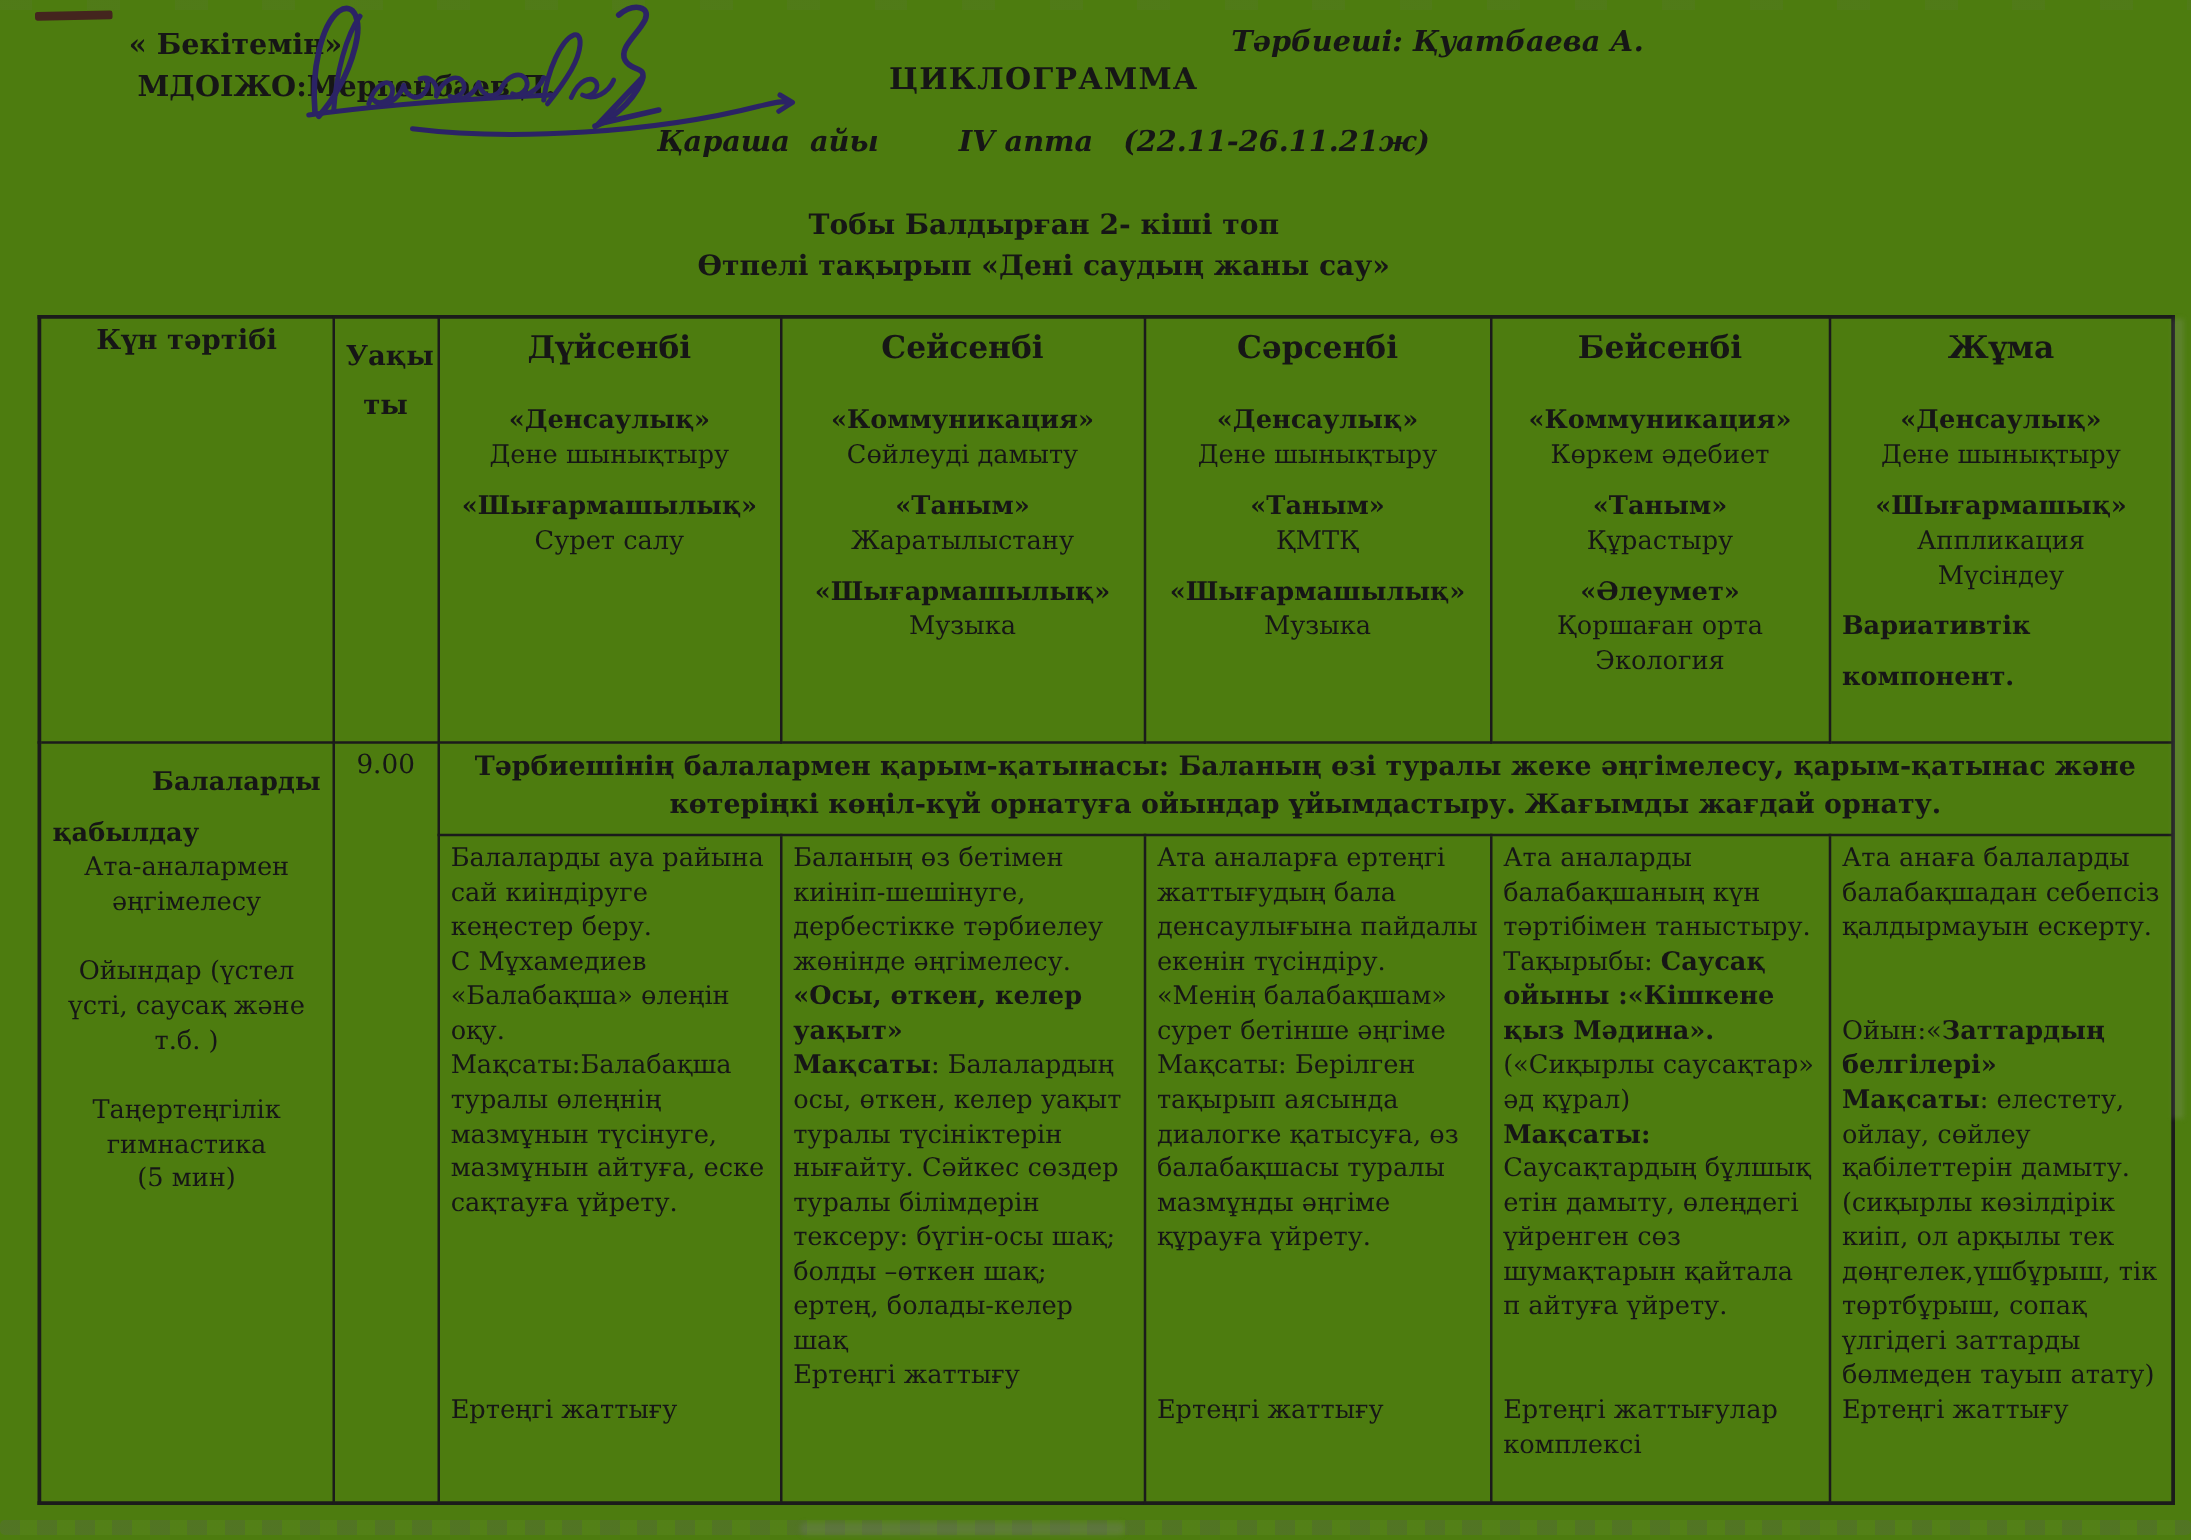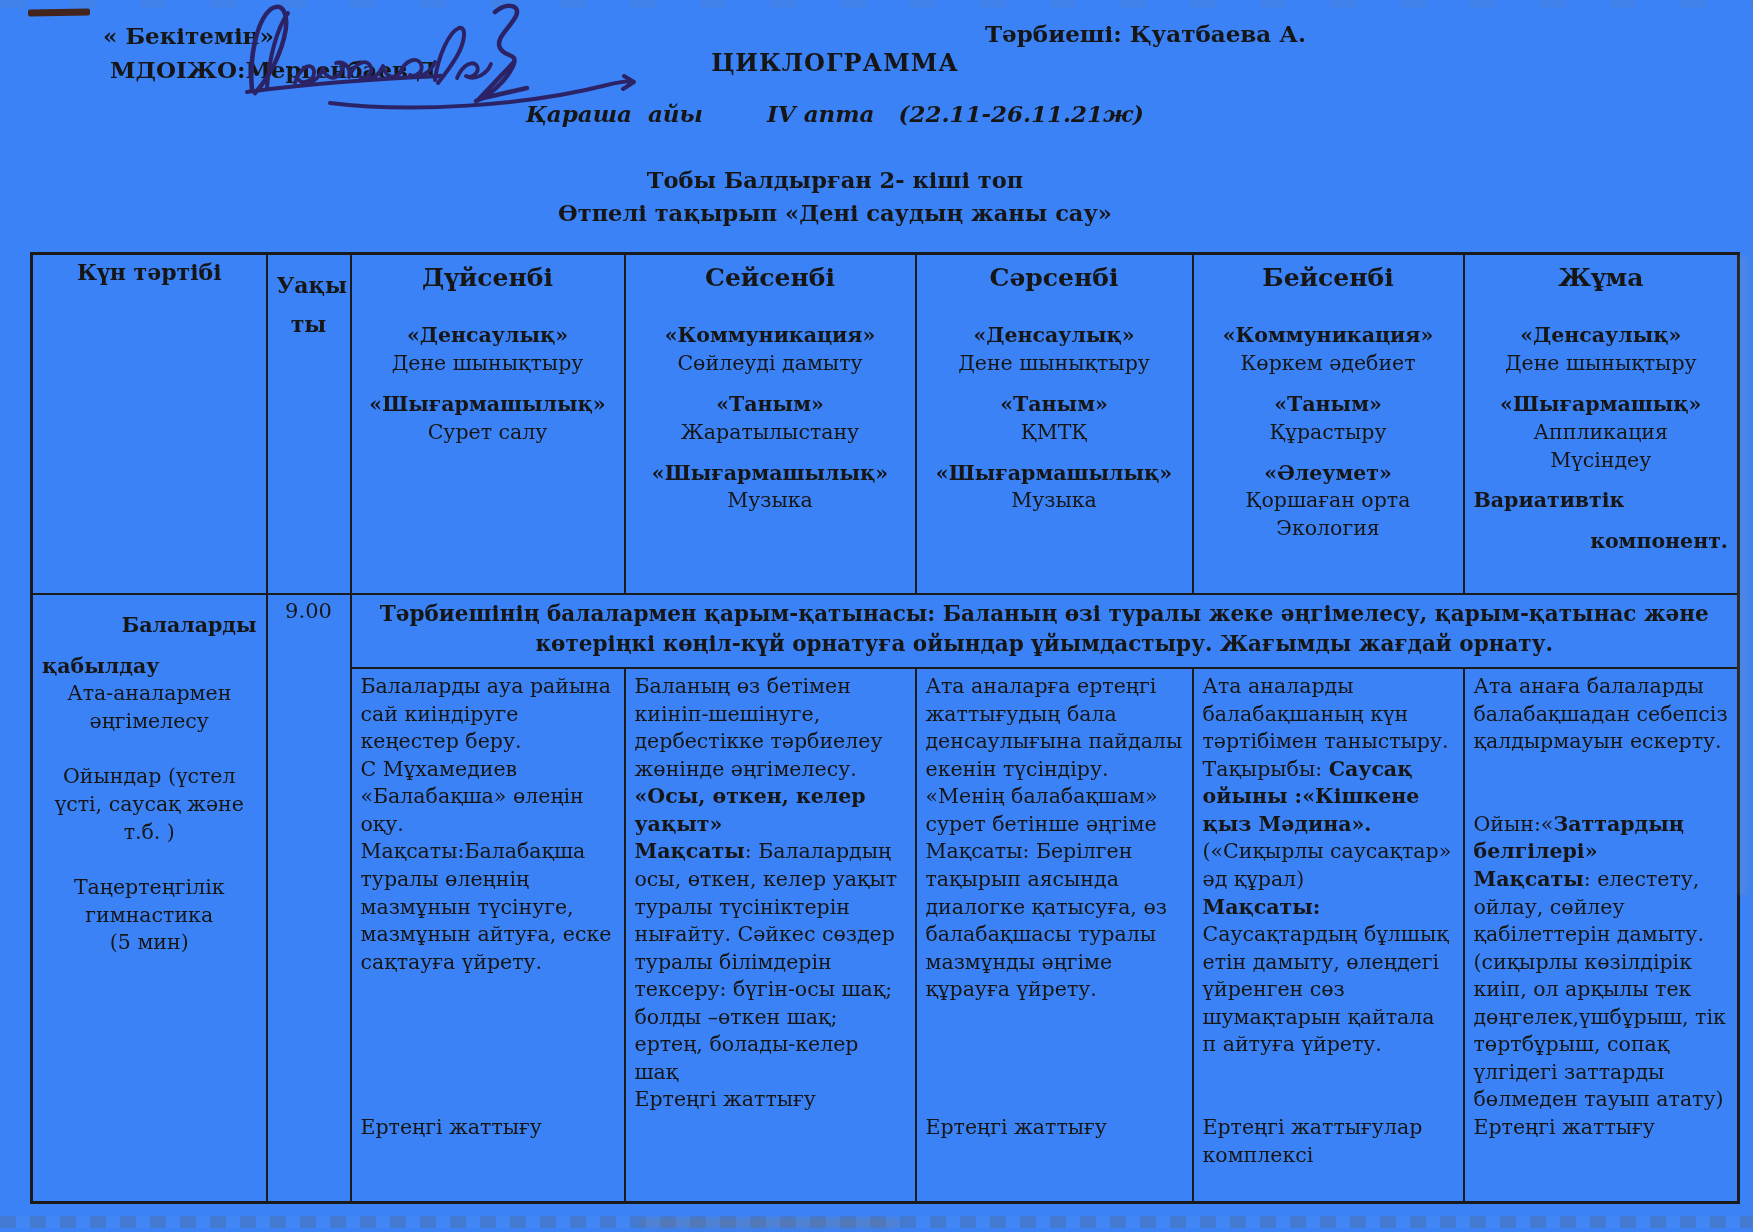--- a/index.html
+++ b/index.html
@@ -1,28 +1,28 @@
 <!DOCTYPE html>
 <html><head>
 <meta charset="utf-8">
 <style>
   html,body{margin:0;padding:0;background:#e8e8e6;}
   .page{
     position:relative; width:1753px; height:1232px;
-    background:#3b82f6; overflow:hidden;
+    background:#4d7c0f; overflow:hidden;
     font-family:"DejaVu Serif","Liberation Serif",serif;
     color:#161616;
   }
   .abs{position:absolute;}
   .b{font-weight:bold;margin-top:13px;}
   
   .corner-dash{left:26px;top:6px;}
   .approve{left:103px;top:22px;font-size:23px;font-weight:bold;white-space:pre;}
   .director{left:110px;top:56px;font-size:23px;font-weight:bold;white-space:pre;}
-  .teacher{left:985px;top:20px;font-size:23px;font-weight:bold;white-space:pre;}
+  .teacher{left:985px;top:20px;font-size:23px;font-weight:bold;white-space:pre;font-style:italic;}
   .doc-title{left:420px;top:48px;width:830px;text-align:center;font-size:24px;font-weight:bold;letter-spacing:1px;}
   .subtitle{left:420px;top:100px;width:830px;text-align:center;font-size:23px;font-weight:bold;font-style:italic;white-space:pre;}
   .group-block{left:420px;top:164px;width:830px;text-align:center;font-size:22.5px;font-weight:bold;line-height:1.45;}
   .signature{left:195px;top:0px;}
   
   table.grid{
     position:absolute; left:30px; top:252px;
     width:1707px; height:952px;
     border-collapse:collapse; table-layout:fixed;
     font-size:20.5px;
@@ -152,21 +152,21 @@
         </td>
         <td>
           <div class="day-name">Жұма</div>
           <div class="lessons">
               <div class="ln b">«Денсаулық»</div>
               <div class="ln">Дене шынықтыру</div>
               <div class="ln b">«Шығармашық»</div>
               <div class="ln">Аппликация</div>
               <div class="ln">Мүсіндеу</div>
               <div class="ln b" style="text-align: left;">Вариативтік</div>
-              <div class="ln b" style="text-align: right;">компонент.</div>
+              <div class="ln b" style="text-align: left;">компонент.</div>
             </div>
         </td>
       </tr>
       <tr class="r2">
         <td class="regime-cell" rowspan="2">
           <div>
               <div class="ln b" style="text-align: right;">Балаларды</div>
               <div class="ln b" style="text-align: left;">қабылдау</div>
               <div class="ln">Ата-аналармен әңгімелесу</div>
               <div class="ln"></div>

